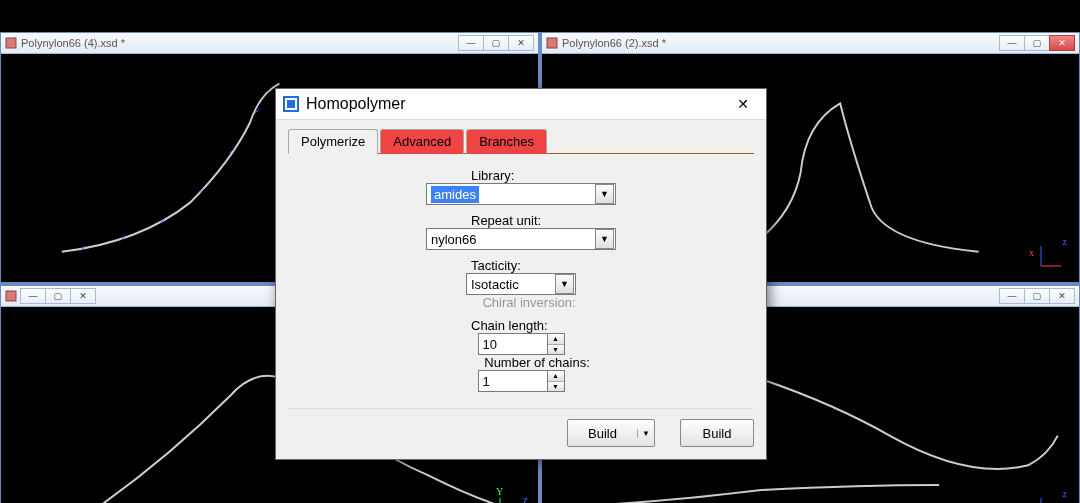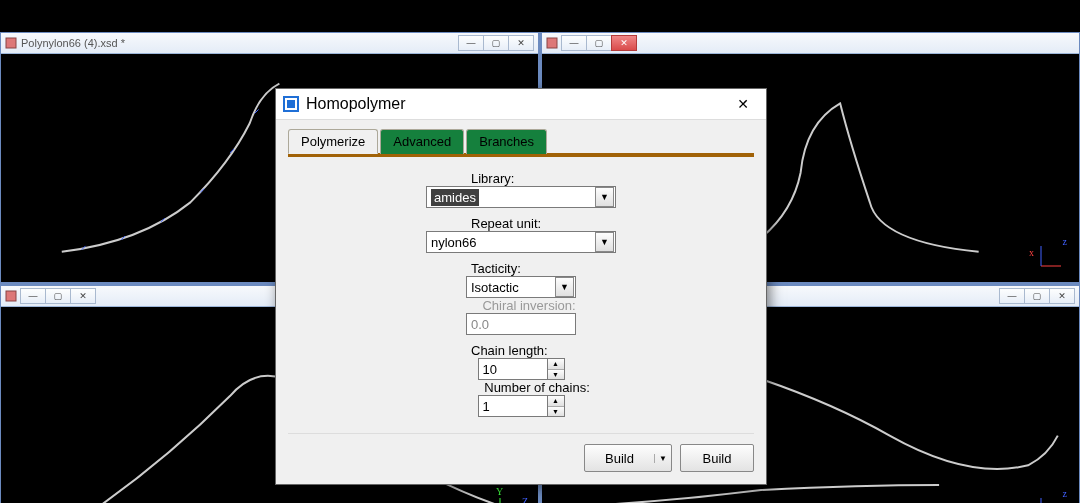--- a/index.html
+++ b/index.html
@@ -123,41 +123,41 @@
     display: flex;
     align-items: center;
     justify-content: center;
     font-size: 14px;
   }
   .dialog-body {
     padding: 8px 12px 12px 12px;
   }
   .tabstrip {
     display: flex;
-    border-bottom: 4px solid #a16207;
+    border-bottom: 1px solid #a16207;
     margin-bottom: 14px;
   }
   .tab {
     padding: 4px 12px;
     font-size: 13px;
     border: 1px solid #aca899;
     border-bottom: none;
     background: #f0f0f0;
     margin-right: 2px;
     border-radius: 3px 3px 0 0;
     position: relative;
     top: 1px;
   }
   .tab.active {
     background: #f0f0f0;
     border-bottom: 1px solid #f0f0f0;
     z-index: 2;
   }
   .tab:not(.active){
-    background:#15803d;
+    background:#ef4444;
   }
   .form-row {
     display: flex;
     align-items: center;
     margin: 8px 0;
     font-size: 13px;
     flex-direction: column;
   }
   .form-label {
     width: 100px;
@@ -183,21 +183,21 @@
     border: 1px solid #888;
     background: linear-gradient(#fdfdfd,#e0e0e0);
     display: flex;
     align-items: center;
     justify-content: center;
     font-size: 9px;
     margin-right: -3px;
   }
   .combo.selblue { }
   .combo.selblue .val {
-    background: #404040;
+    background: #3b82f6;
     color: #fff;
     padding: 1px 3px;
   }
   .combo.short { width: 110px; }
   .textin { width: 110px; color: #888; }
   .spin {
     display: flex;
     align-items: stretch;
   }
   .spin .textin {
@@ -217,21 +217,21 @@
     display: flex;
     align-items: center;
     justify-content: center;
     font-size: 7px;
     border-bottom: 1px solid #aaa;
   }
   .spin .spbtn:last-child{border-bottom:none;}
   .btnrow {
     display: flex;
     justify-content: flex-end;
-    gap: 8px;
+    gap: 25px;
     margin-top: 16px;
     border-top: 1px solid #ddd;
     padding-top: 10px;
   }
   .btn {
     border: 1px solid #888;
     background: linear-gradient(#fdfdfd,#e3e3e3);
     height: 26px;
     min-width: 72px;
     display: flex;
@@ -283,20 +283,21 @@
         </g>
       </svg>
     </div>
   </div>
 
   <div class="pane">
     <div class="pane-titlebar">
       <svg class="icon-app" viewBox="0 0 12 12">
           <rect x="1" y="1" width="10" height="10" fill="#d77" stroke="#844"></rect>
         </svg>
+      <span class="pane-title">Polynylon66 (2).xsd *</span>
       <div class="pane-winbtns">
         <div class="pane-winbtn">—</div>
         <div class="pane-winbtn">▢</div>
         <div class="pane-winbtn red">✕</div>
       </div>
     </div>
     <div class="pane-view">
       <svg class="polymer" viewBox="0 0 540 230" width="100%" height="100%">
         <path d="M 200 200 Q 250 170 260 120 Q 265 70 300 50 Q 310 90 330 150 Q 340 190 440 200" stroke="#ccc" fill="none" stroke-width="2"></path>
       </svg>
@@ -398,21 +399,20 @@
       </div>
     </div>
 
     <div class="form-row">
       <span class="form-label">Tacticity:</span>
       <div class="combo short">
         <span>Isotactic</span>
         <span class="drop">▼</span>
       </div>
       <span class="form-label disabled" style="width:auto;margin-left:24px;margin-right:8px">Chiral inversion:</span>
-      <div class="textin">0.0</div>
     </div>
 
     <div class="form-row">
       <span class="form-label">Chain length:</span>
       <div class="spin">
         <div class="textin">10</div>
         <div class="spbtns">
             <div class="spbtn">▲</div>
             <div class="spbtn">▼</div>
           </div>

